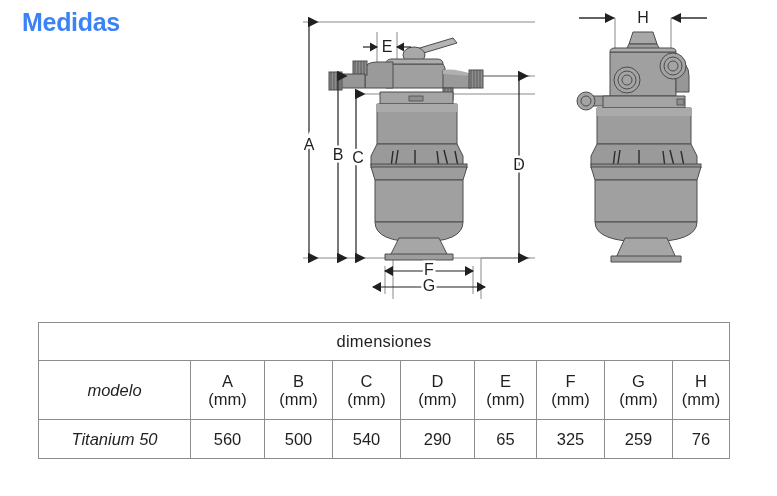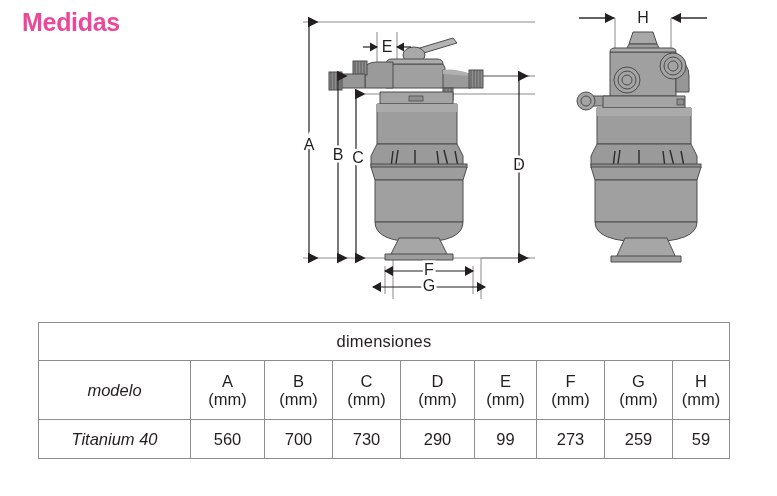--- a/index.html
+++ b/index.html
@@ -10,21 +10,21 @@
     color:#231f20;
     overflow:hidden;
     position:relative;
   }
   #page-title{
     position:absolute;
     left:22px; top:8px;
     font-size:25px;
     font-weight:bold;
     letter-spacing:-0.3px;
-    color:#ec4899;
+    color:#3b82f6;
   }
   #drawing-area{
     position:absolute;
     left:285px; top:4px;
     width:470px; height:300px;
   }
   #drawing-area svg{display:block;}
 
   
   #dimensions-table{
@@ -322,24 +322,24 @@
       <td class="head-cell">
         <span class="ltr">G</span>
         <span class="unit">(mm)</span>
       </td>
       <td class="head-cell">
         <span class="ltr">H</span>
         <span class="unit">(mm)</span>
       </td>
     </tr>
     <tr>
-      <td class="data-cell model-cell">Titanium 40</td>
+      <td class="data-cell model-cell">Titanium 50</td>
       <td class="data-cell">560</td>
-      <td class="data-cell">700</td>
-      <td class="data-cell">730</td>
+      <td class="data-cell">500</td>
+      <td class="data-cell">540</td>
       <td class="data-cell">290</td>
-      <td class="data-cell">99</td>
-      <td class="data-cell">273</td>
+      <td class="data-cell">65</td>
+      <td class="data-cell">325</td>
       <td class="data-cell">259</td>
-      <td class="data-cell">59</td>
+      <td class="data-cell">76</td>
     </tr>
   </tbody>
 </table>
 
 </body></html>

